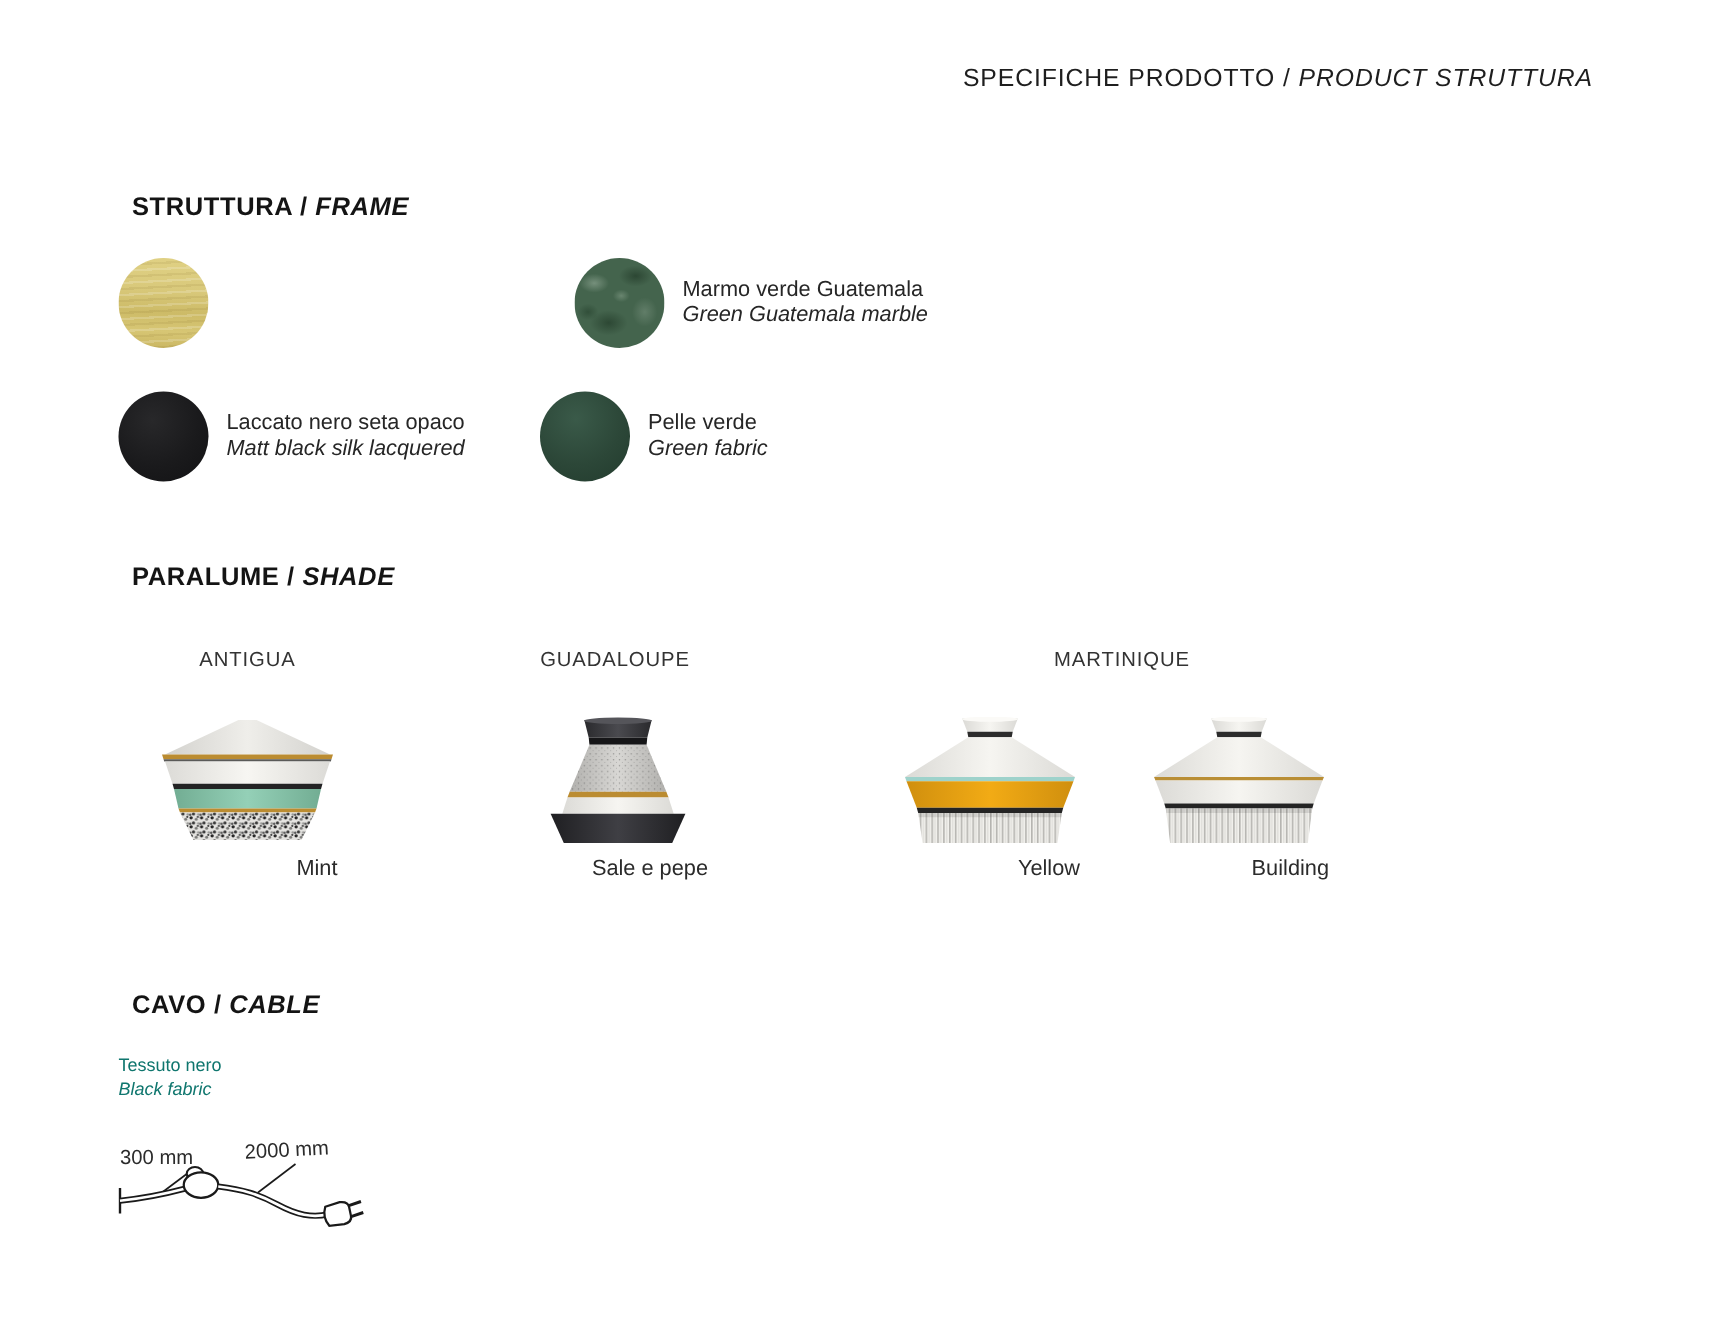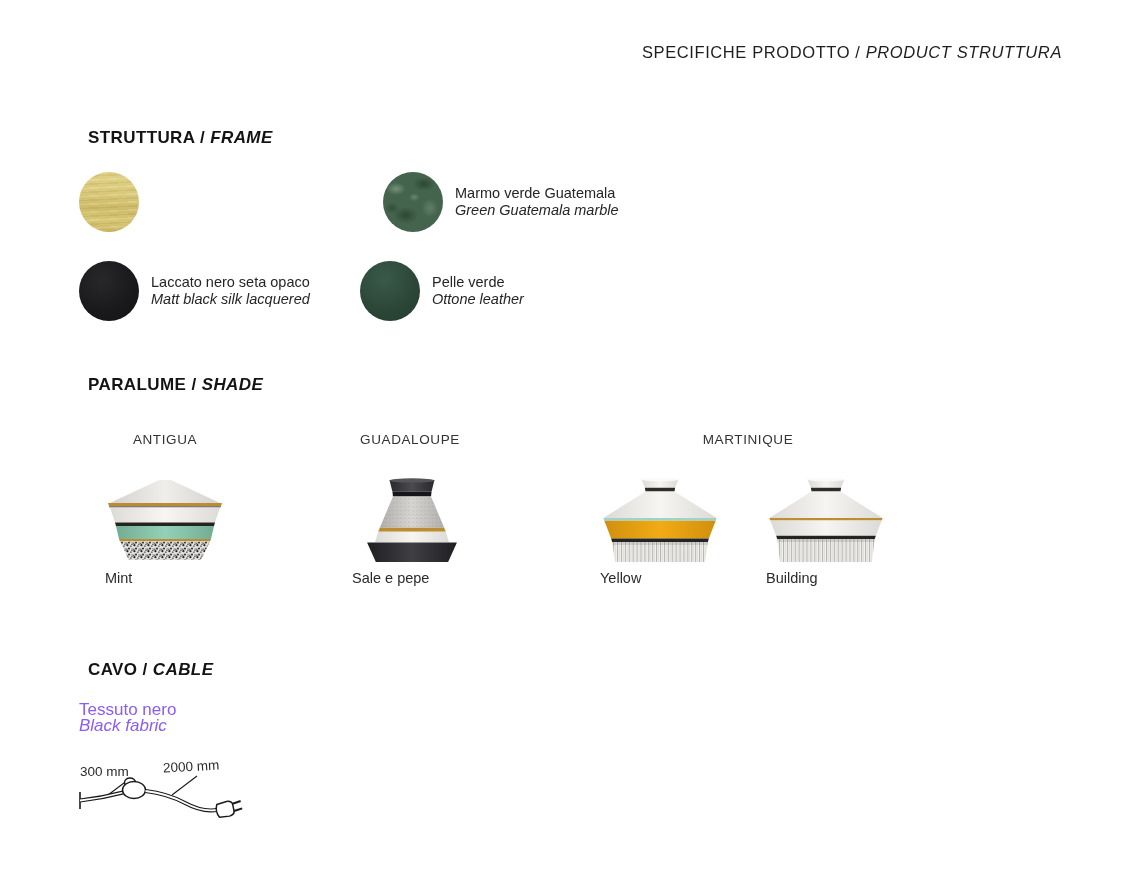--- a/index.html
+++ b/index.html
@@ -49,28 +49,28 @@
   #swatch-2{left:79px;top:261px;}
   #swatch-3{left:360px;top:261px;}
   
   .shade-group-label{
     position:absolute;top:432px;font-size:13.5px;letter-spacing:.6px;
     color:#333;text-align:center;
   }
   #group-label-0{left:105px;width:120px;}
   #group-label-1{left:350px;width:120px;text-align:center;}
   #group-label-2{left:598px;width:300px;}
-  .shade-cell{position:absolute;top:478px;width:120px;text-align:left;}
+  .shade-cell{position:absolute;top:478px;width:120px;text-align:right;}
   #shade-cell-0{left:105px;}
   #shade-cell-1{left:352px;}
   #shade-cell-2{left:600px;}
   #shade-cell-3{left:766px;}
   .shade-caption{margin-top:4px;font-size:14.5px;color:#2b2b2b;}
   
-  .cable-material{position:absolute;left:79px;top:702px;font-size:17px;line-height:16px;color:#8b5cf6;}
+  .cable-material{position:absolute;left:79px;top:702px;font-size:12px;line-height:16px;color:#0f766e;}
   .cable-material .en{font-style:italic;}
   .dim-label{position:absolute;font-size:13.5px;color:#2b2b2b;}
   #dim-300{left:80px;top:764px;}
   #dim-2000{left:163px;top:759px;transform:rotate(-3deg);}
   .cable-svg{position:absolute;left:70px;top:752px;}
 </style>
 </head>
 <body>
 
 <div class="page-title"><span>SPECIFICHE PRODOTTO</span><span> / </span><span class="en">PRODUCT STRUTTURA</span></div>
@@ -94,21 +94,21 @@
   <div class="swatch-text">
     <div>Laccato nero seta opaco</div>
     <div class="swatch-en">Matt black silk lacquered</div>
   </div>
 </div>
 
 <div class="swatch-item" id="swatch-3">
   <div class="swatch-circle sw-leather"></div>
   <div class="swatch-text">
     <div>Pelle verde</div>
-    <div class="swatch-en">Ottone leather</div>
+    <div class="swatch-en">Green fabric</div>
   </div>
 </div>
 
 <div class="sec-heading" id="shade-heading"><span>PARALUME</span><span> / </span><span class="en">SHADE</span></div>
 
 <div class="shade-group-label" id="group-label-0">ANTIGUA</div>
 <div class="shade-group-label" id="group-label-1">GUADALOUPE</div>
 <div class="shade-group-label" id="group-label-2">MARTINIQUE</div>
 
 <div class="shade-cell" id="shade-cell-0">

